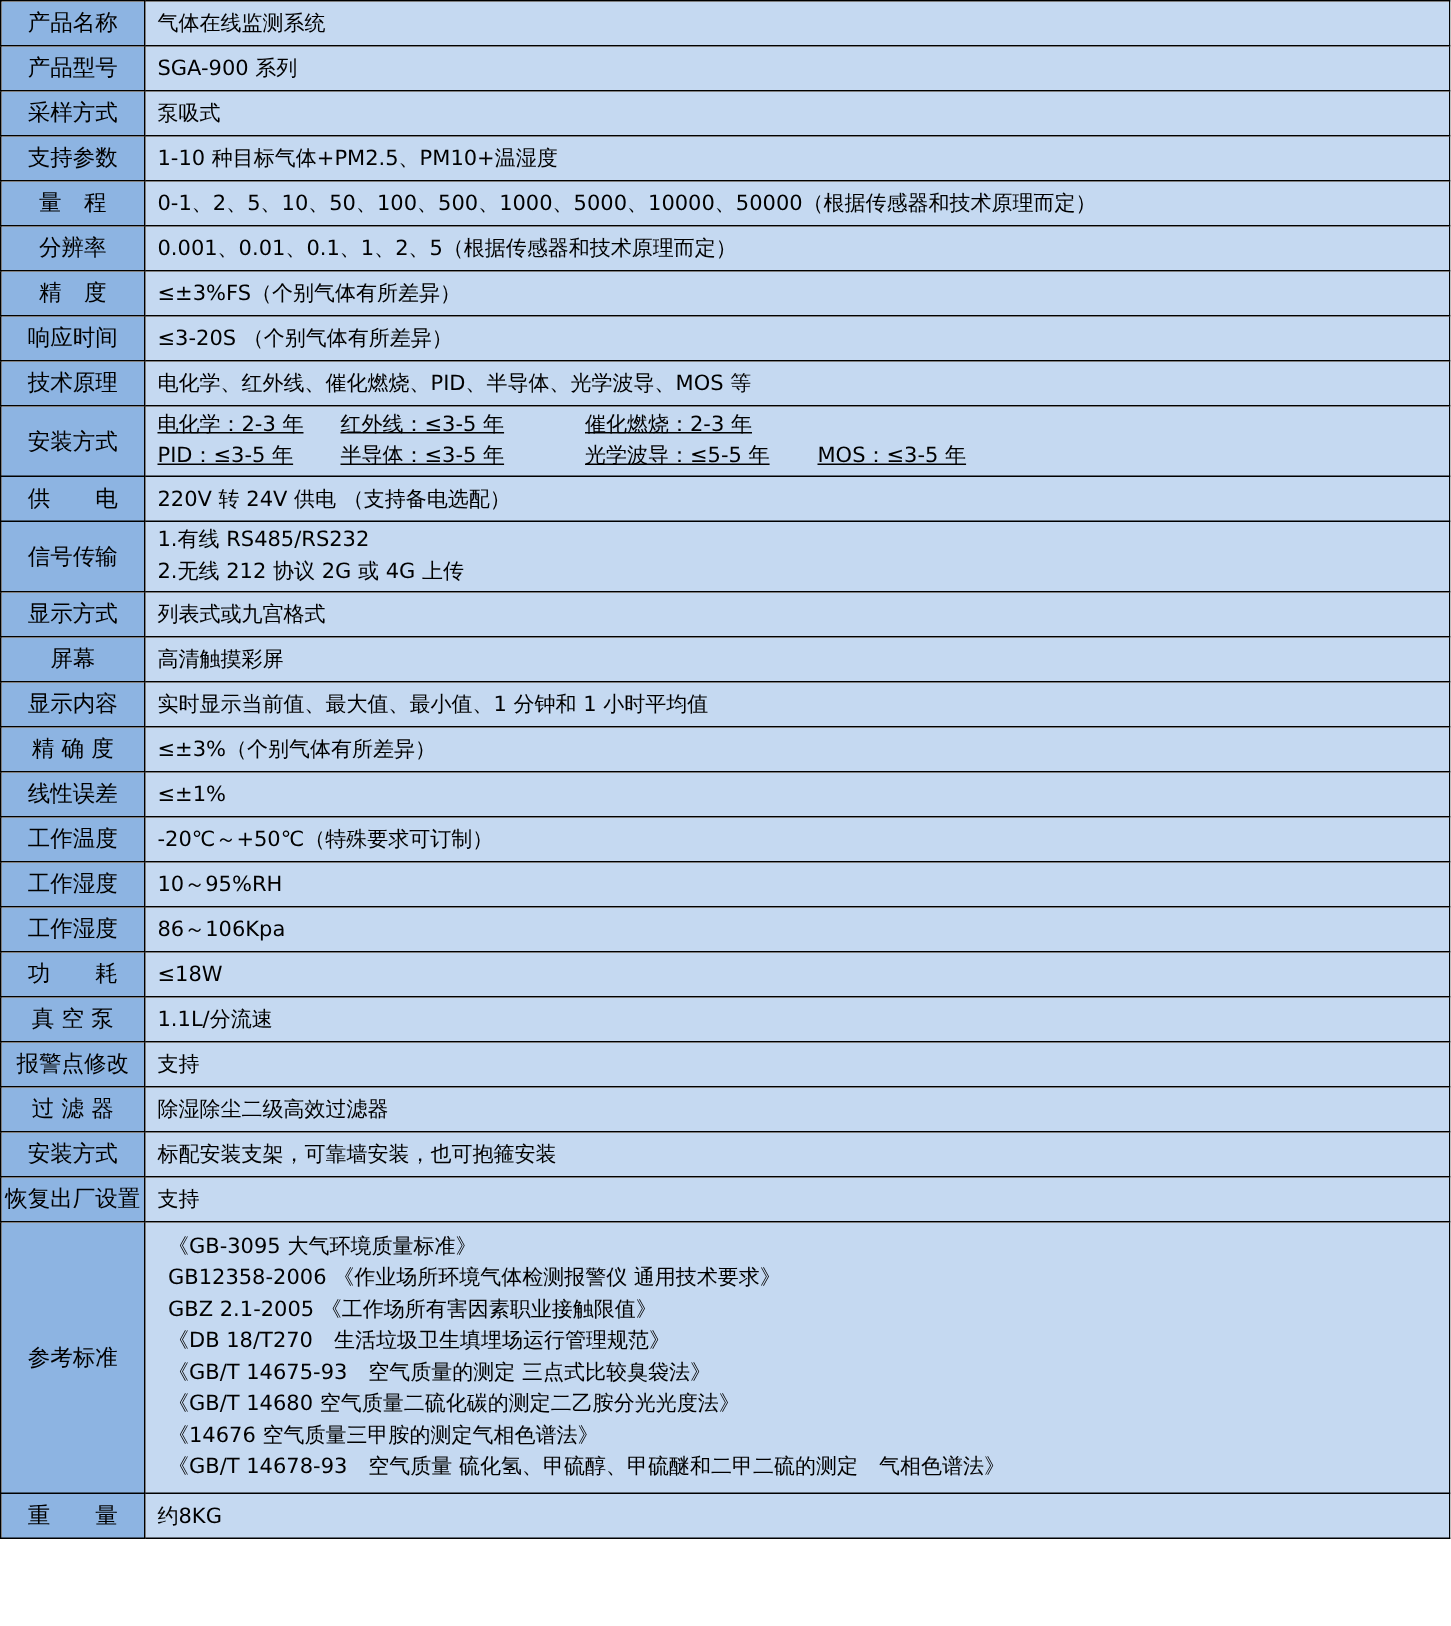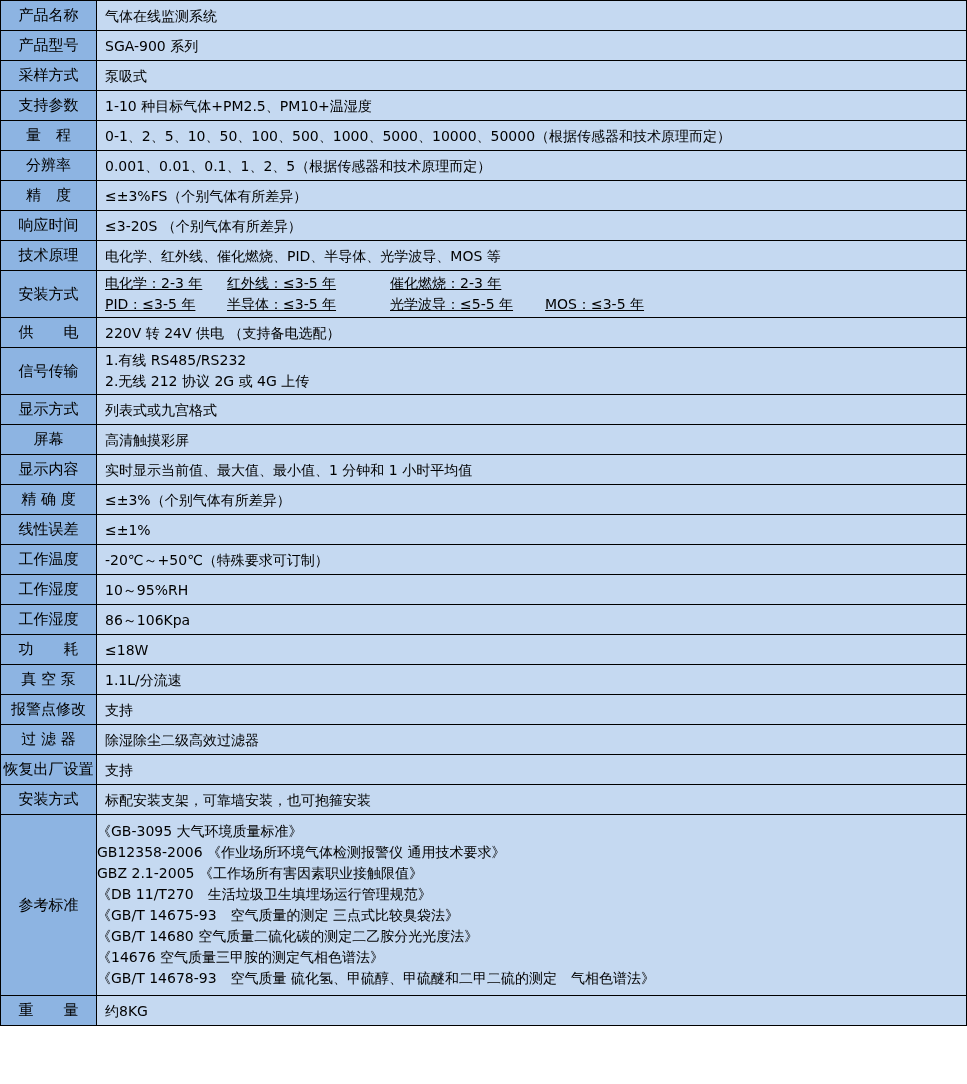--- a/index.html
+++ b/index.html
@@ -35,21 +35,21 @@
     font-size: 14px;
     text-align: left;
     padding: 2px 8px;
     line-height: 20px;
     margin-top: 28px;
   }
   tr.r-single { height: 30px; }
   tr.r-design { height: 46px; }
   tr.r-signal { height: 44px; }
   tr.r-standards td {
-    padding: 6px 0;
+    padding: 6px 15px;
     line-height: 21px;
   }
   .grid-line { display: flex; line-height: 21px; text-decoration: underline; }
   .seg { display: inline-block; white-space: nowrap; }
   .seg0 { width: 122px; }
   .seg1 { width: 163px; }
   .seg2 { width: 155px; }
   .value-line { line-height: 21px; }
 </style>
 </head>
@@ -166,34 +166,34 @@
       </tr>
       <tr class="r-single">
         <th>报警点修改</th>
         <td>支持</td>
       </tr>
       <tr class="r-single">
         <th>过 滤 器</th>
         <td>除湿除尘二级高效过滤器</td>
       </tr>
       <tr class="r-single">
+        <th>安装方式</th>
+        <td>标配安装支架，可靠墙安装，也可抱箍安装</td>
+      </tr>
+      <tr class="r-single">
         <th>恢复出厂设置</th>
         <td>支持</td>
-      </tr>
-      <tr class="r-single">
-        <th>安装方式</th>
-        <td>标配安装支架，可靠墙安装，也可抱箍安装</td>
       </tr>
       <tr class="r-standards">
         <th>参考标准</th>
         <td>
           <div class="value-line">《GB-3095 大气环境质量标准》</div>
           <div class="value-line">GB12358-2006 《作业场所环境气体检测报警仪 通用技术要求》</div>
           <div class="value-line">GBZ 2.1-2005 《工作场所有害因素职业接触限值》</div>
-          <div class="value-line">《DB 11/T270　生活垃圾卫生填埋场运行管理规范》</div>
+          <div class="value-line">《DB 18/T270　生活垃圾卫生填埋场运行管理规范》</div>
           <div class="value-line">《GB/T 14675-93　空气质量的测定 三点式比较臭袋法》</div>
           <div class="value-line">《GB/T 14680 空气质量二硫化碳的测定二乙胺分光光度法》</div>
           <div class="value-line">《14676 空气质量三甲胺的测定气相色谱法》</div>
           <div class="value-line">《GB/T 14678-93　空气质量 硫化氢、甲硫醇、甲硫醚和二甲二硫的测定　气相色谱法》</div>
         </td>
       </tr>
       <tr class="r-single">
         <th>重　　量</th>
         <td>约8KG</td>
       </tr>

